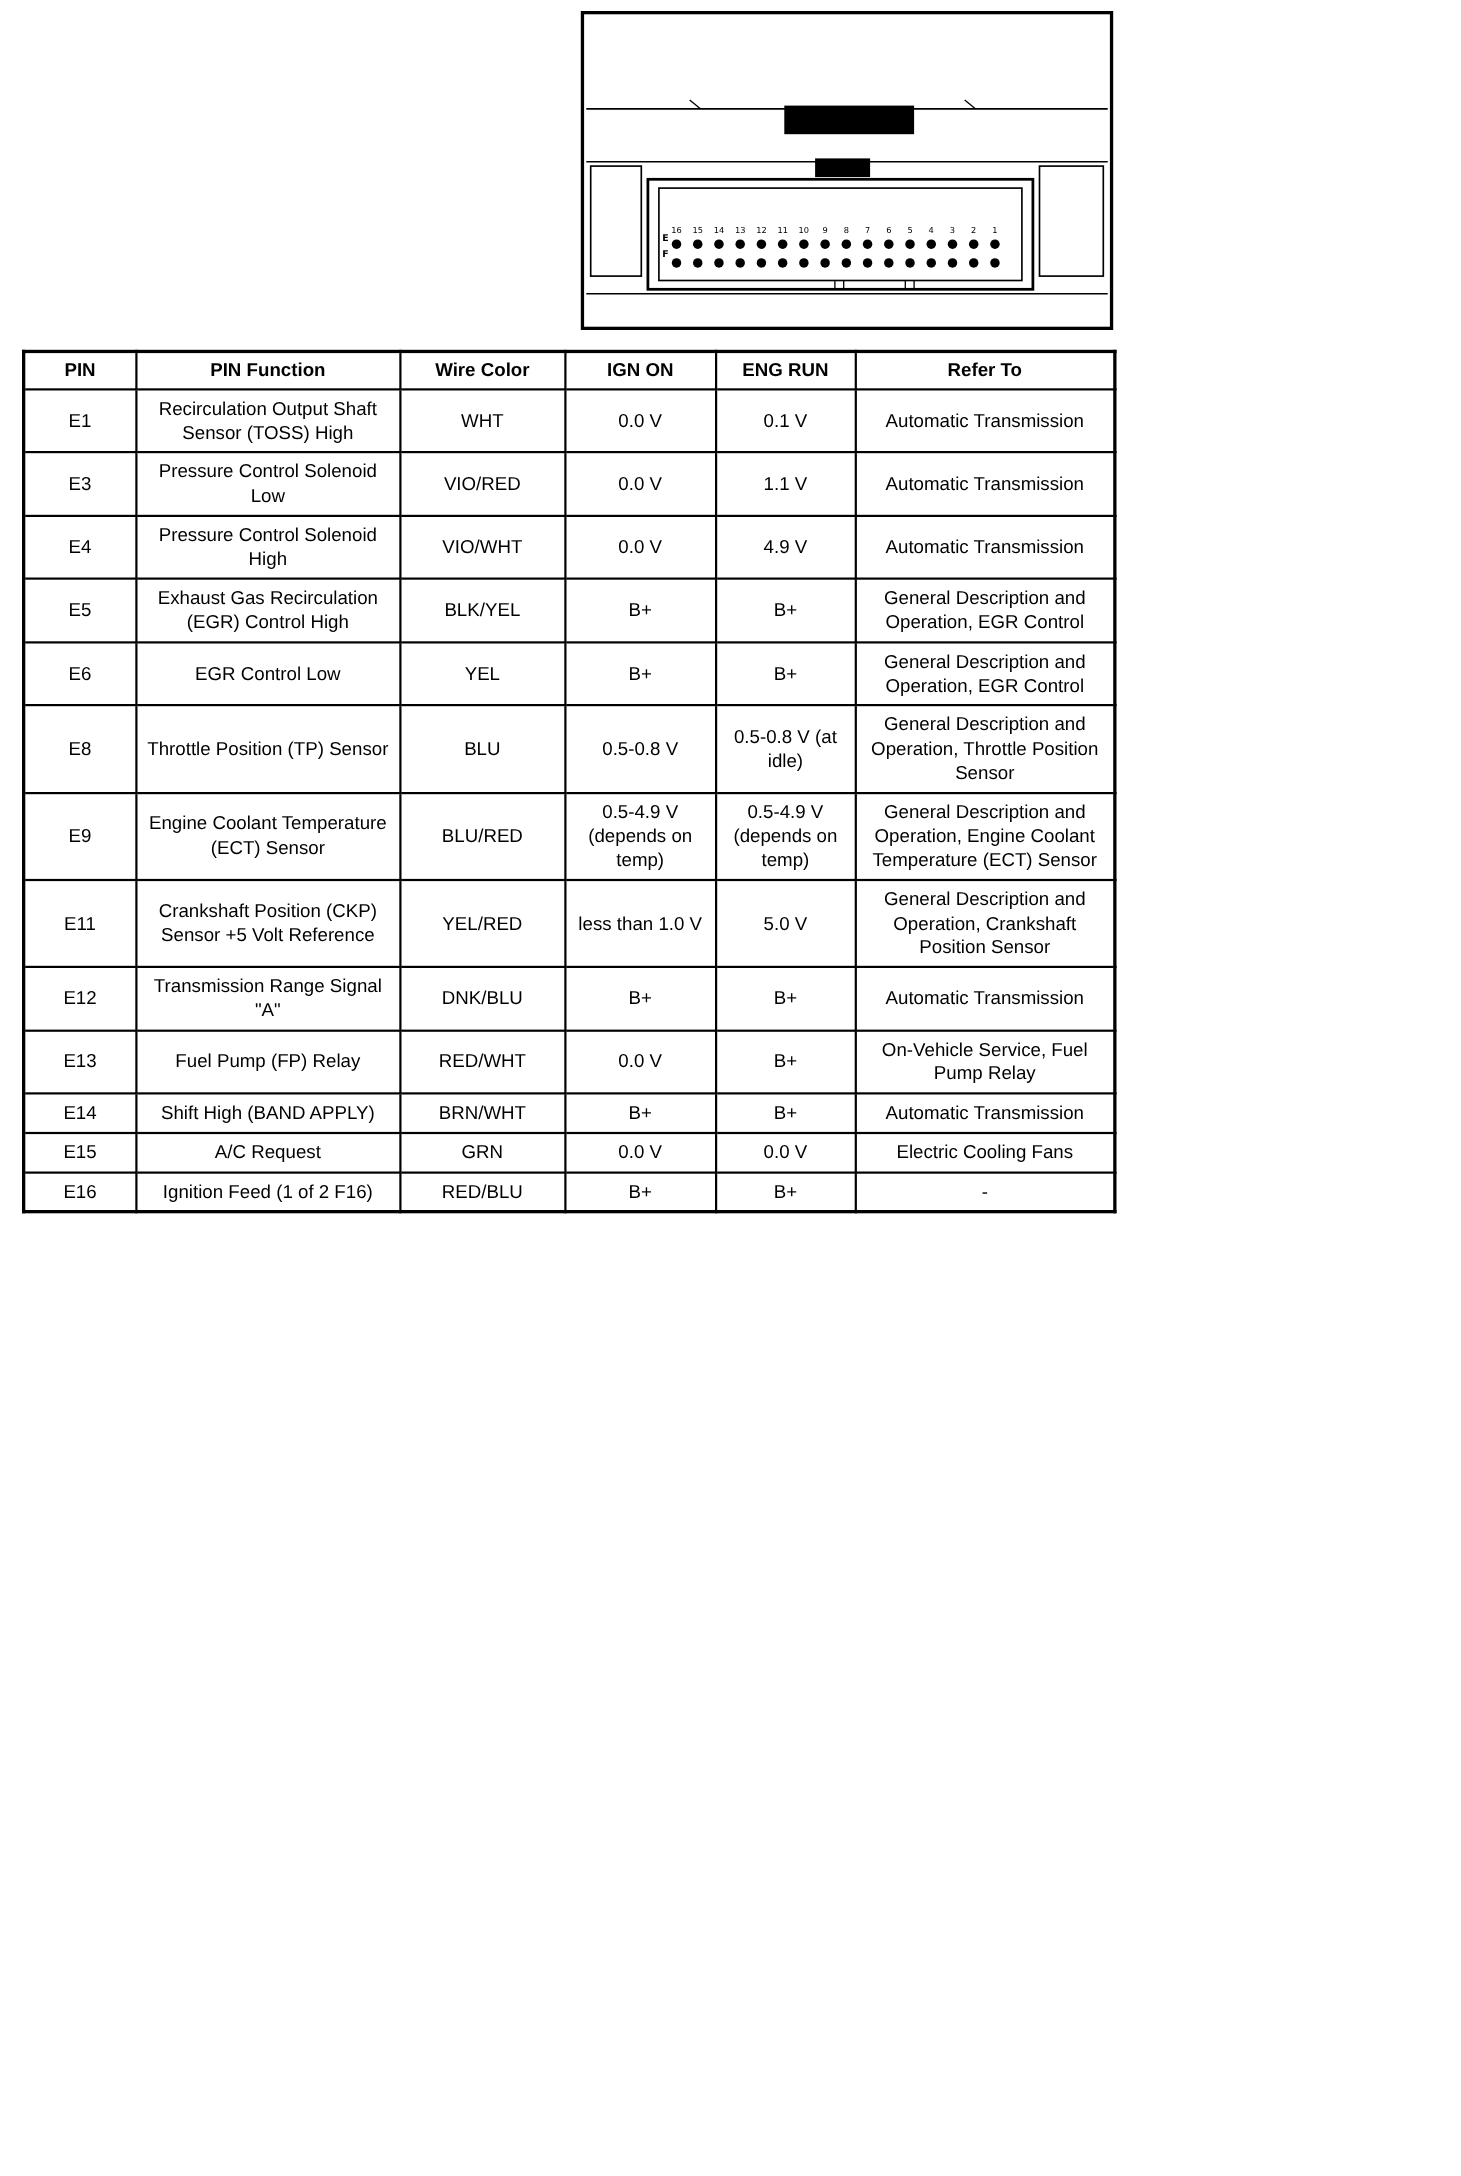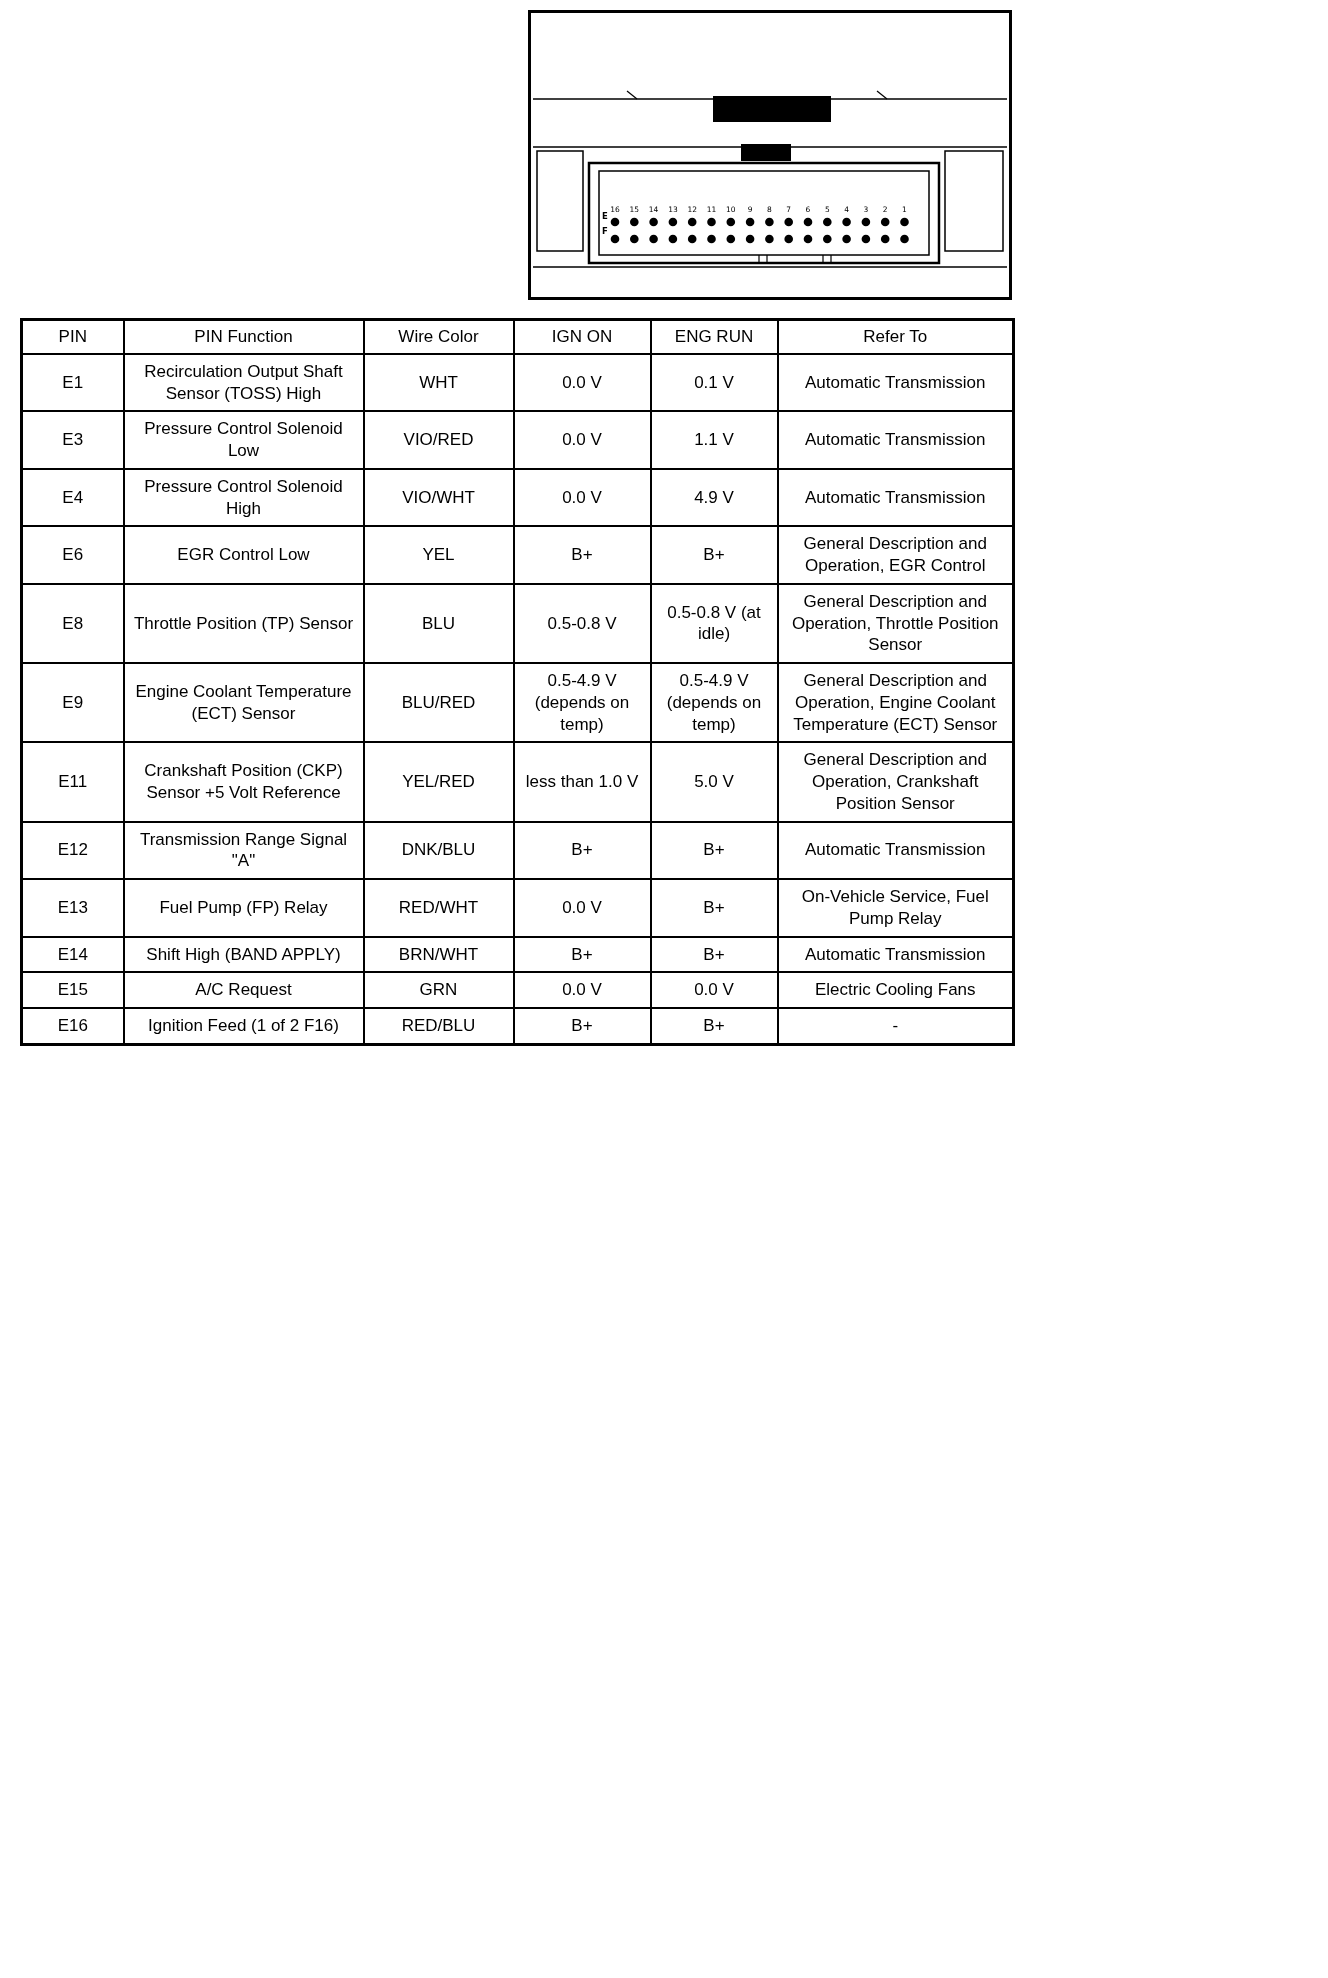--- a/index.html
+++ b/index.html
@@ -53,21 +53,21 @@
   .pin-table th, .pin-table td {
     border: 2px solid #000;
     text-align: center;
     vertical-align: middle;
     padding: 6px 6px;
     font-size: 17px;
     line-height: 1.28;
     word-wrap: break-word;
   }
   .pin-table th {
-    font-weight: normal;
+    font-weight: bold;
     padding: 5px 4px;
   }
   col.c-pin     { width: 102px; }
   col.c-func    { width: 240px; }
   col.c-wire    { width: 150px; }
   col.c-ign     { width: 137px; }
   col.c-eng     { width: 127px; }
   col.c-refer   { width: 236px; }
 </style>
 </head>
@@ -198,20 +198,28 @@
         </tr>
         <tr>
           <td>E4</td>
           <td>Pressure Control Solenoid High</td>
           <td>VIO/WHT</td>
           <td>0.0 V</td>
           <td>4.9 V</td>
           <td>Automatic Transmission</td>
         </tr>
         <tr>
+          <td>E5</td>
+          <td>Exhaust Gas Recirculation (EGR) Control High</td>
+          <td>BLK/YEL</td>
+          <td>B+</td>
+          <td>B+</td>
+          <td>General Description and Operation, EGR Control</td>
+        </tr>
+        <tr>
           <td>E6</td>
           <td>EGR Control Low</td>
           <td>YEL</td>
           <td>B+</td>
           <td>B+</td>
           <td>General Description and Operation, EGR Control</td>
         </tr>
         <tr>
           <td>E8</td>
           <td>Throttle Position (TP) Sensor</td>

